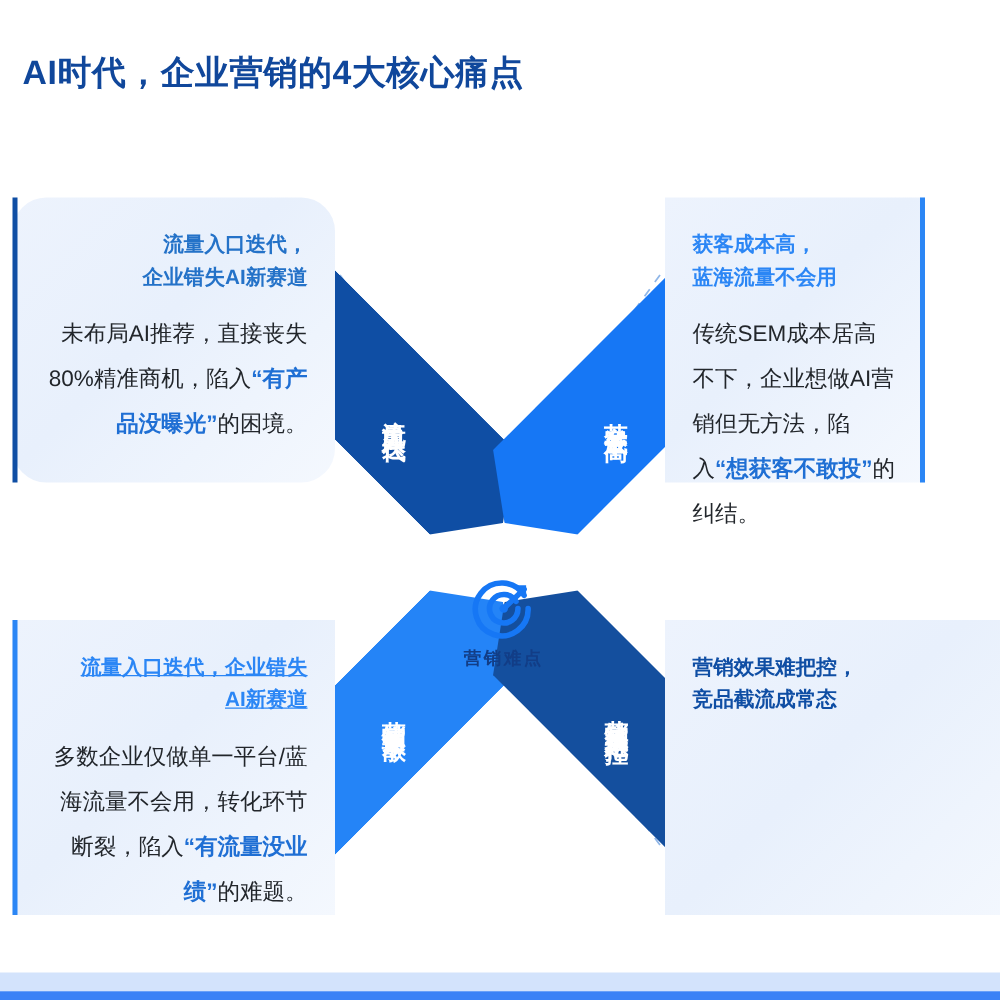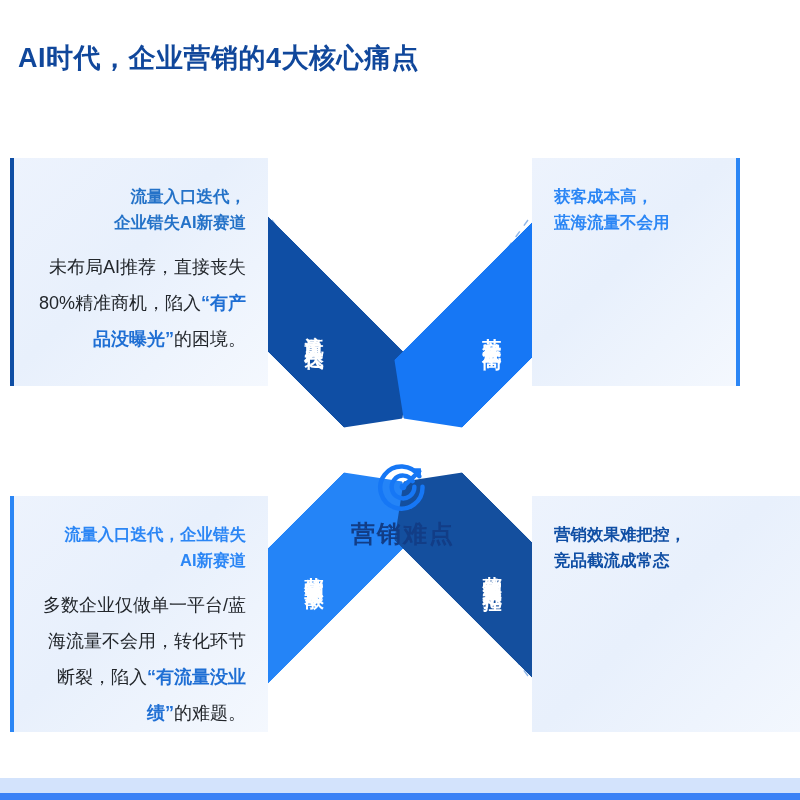--- a/index.html
+++ b/index.html
@@ -63,33 +63,33 @@
   .accent-bar {
     position: absolute;
     top: 0;
     width: 4px;
     height: 100%;
   }
   .accent-left  { left: 0; }
   .accent-right { right: 0; }
 
   
-  #card-tl { left: 10px;  top: 158px; width: 258px; height: 228px; }
+  #card-tl { left: 10px;  top: 158px; width: 258px; height: 228px; border-radius: 27px; }
   #card-tr { left: 532px; top: 158px; width: 208px; height: 228px; }
   #card-bl { left: 10px;  top: 496px; width: 258px; height: 236px; }
   #card-br { left: 532px; top: 496px; width: 302px; height: 236px; }
 
   #card-tl .card-heading, #card-bl .card-heading,
   #card-tl .card-body,    #card-bl .card-body { text-align: right; }
   #card-tr .card-heading, #card-br .card-heading,
   #card-tr .card-body,    #card-br .card-body { text-align: left; }
 
   #card-tl .card-heading { color: #2472c8; }
   #card-tr .card-heading { color: #2b86f5; }
-  #card-bl .card-heading { color: #2b86f5; }
+  #card-bl .card-heading { color: #2b86f5; text-decoration: underline; }
   #card-br .card-heading { color: #0f4ea4; }
 
   
   #diamond {
     position: absolute;
     left: 258px;
     top: 205px;
     width: 290px;
     height: 490px;
   }
@@ -156,21 +156,21 @@
     position: absolute;
     left: 50%;
     top: 255px;
     transform: translateX(-50%);
     width: 180px;
     text-align: center;
     z-index: 5;
   }
   #center-hub .hub-icon { display: block; margin: 0 auto 6px auto; }
   #center-hub .hub-label {
-    font-size: 24px;
+    font-size: 14px;
     font-weight: bold;
     color: #123d86;
     letter-spacing: 2px;
   }
 
   
   .connector-layer {
     position: absolute;
     left: 0; top: 0;
     width: 800px; height: 800px;
@@ -239,20 +239,21 @@
     <div class="accent-bar accent-left" style="background:#0f4ea4"></div>
     <div class="card-heading">流量入口迭代，
 企业错失AI新赛道</div>
     <div class="card-body"><span>未布局AI推荐，直接丧失80%精准商机，陷入</span><b>“有产品没曝光”</b><span>的困境。</span></div>
   </div>
 
   <div class="card" id="card-tr">
     <div class="accent-bar accent-right" style="background:#2b86f5"></div>
     <div class="card-heading">获客成本高，
 蓝海流量不会用</div>
+    <div class="card-body"><span>传统SEM成本居高不下，企业想做AI营销但无方法，陷入</span><b>“想获客不敢投”</b><span>的纠结。</span></div>
   </div>
 
   <div class="card" id="card-bl">
     <div class="accent-bar accent-left" style="background:#2b86f5"></div>
     <div class="card-heading">流量入口迭代，企业错失
 AI新赛道</div>
     <div class="card-body"><span>多数企业仅做单一平台/蓝海流量不会用，转化环节断裂，陷入</span><b>“有流量没业绩”</b><span>的难题。</span></div>
   </div>
 
   <div class="card" id="card-br">

